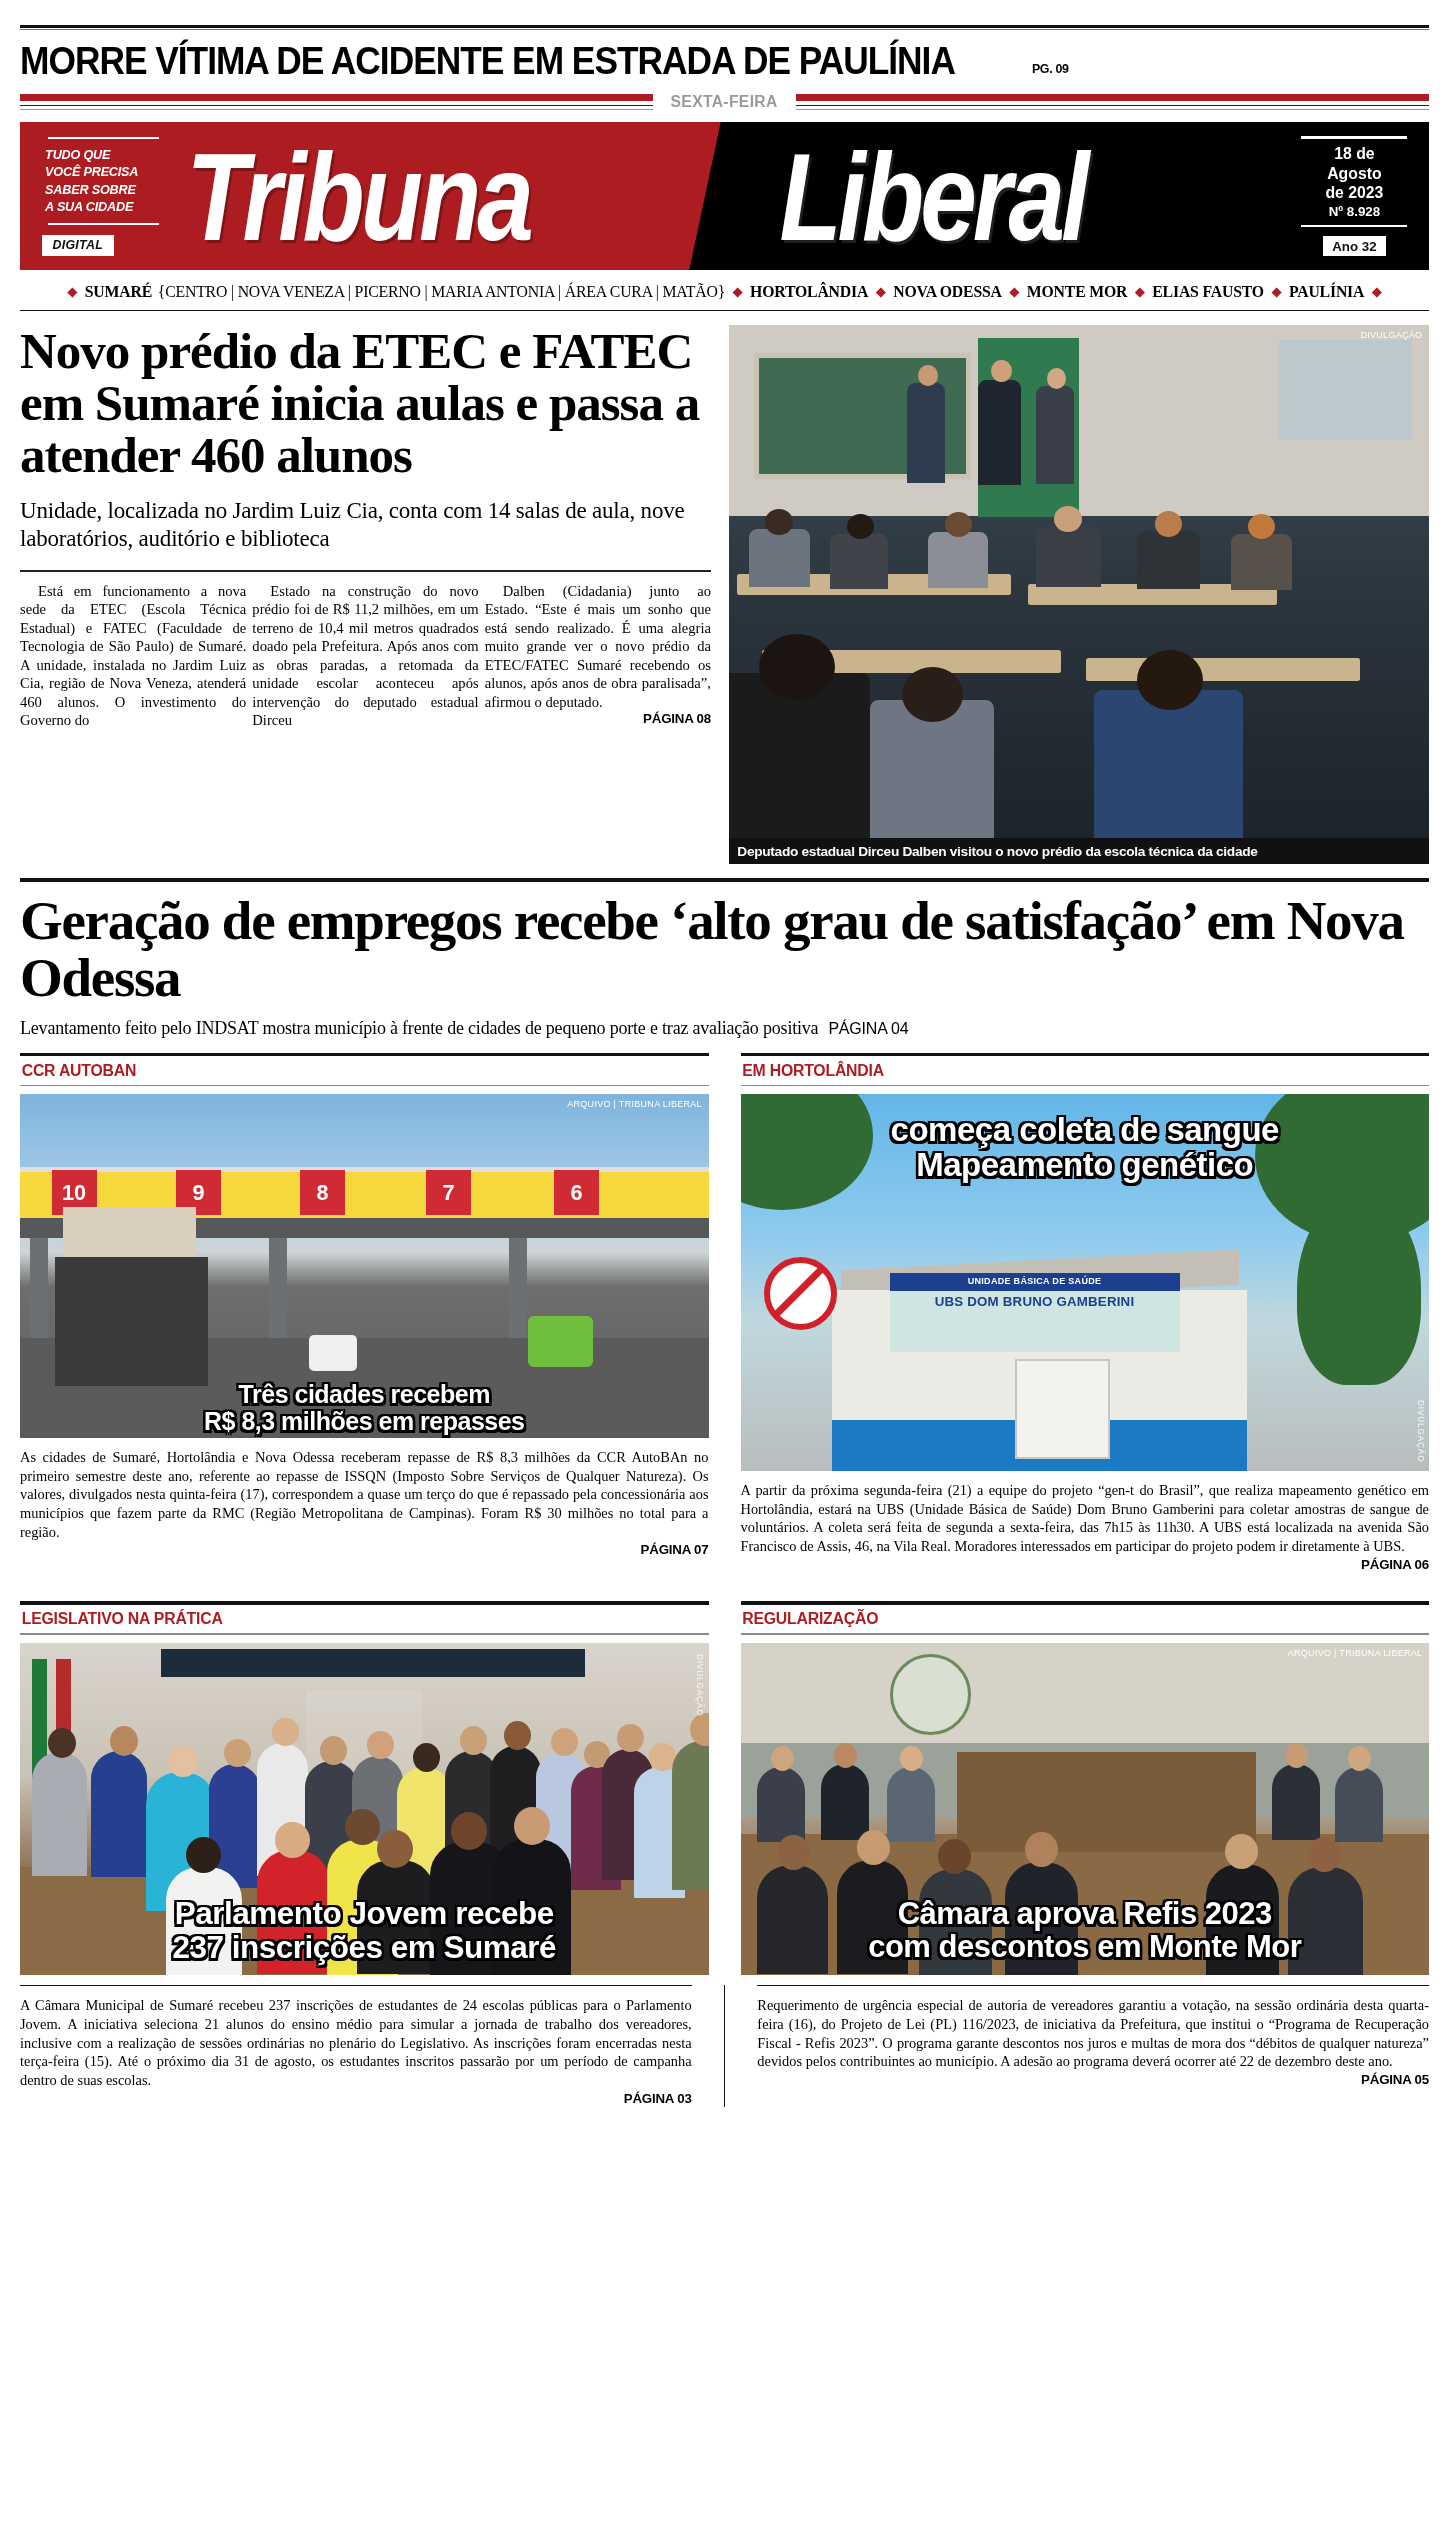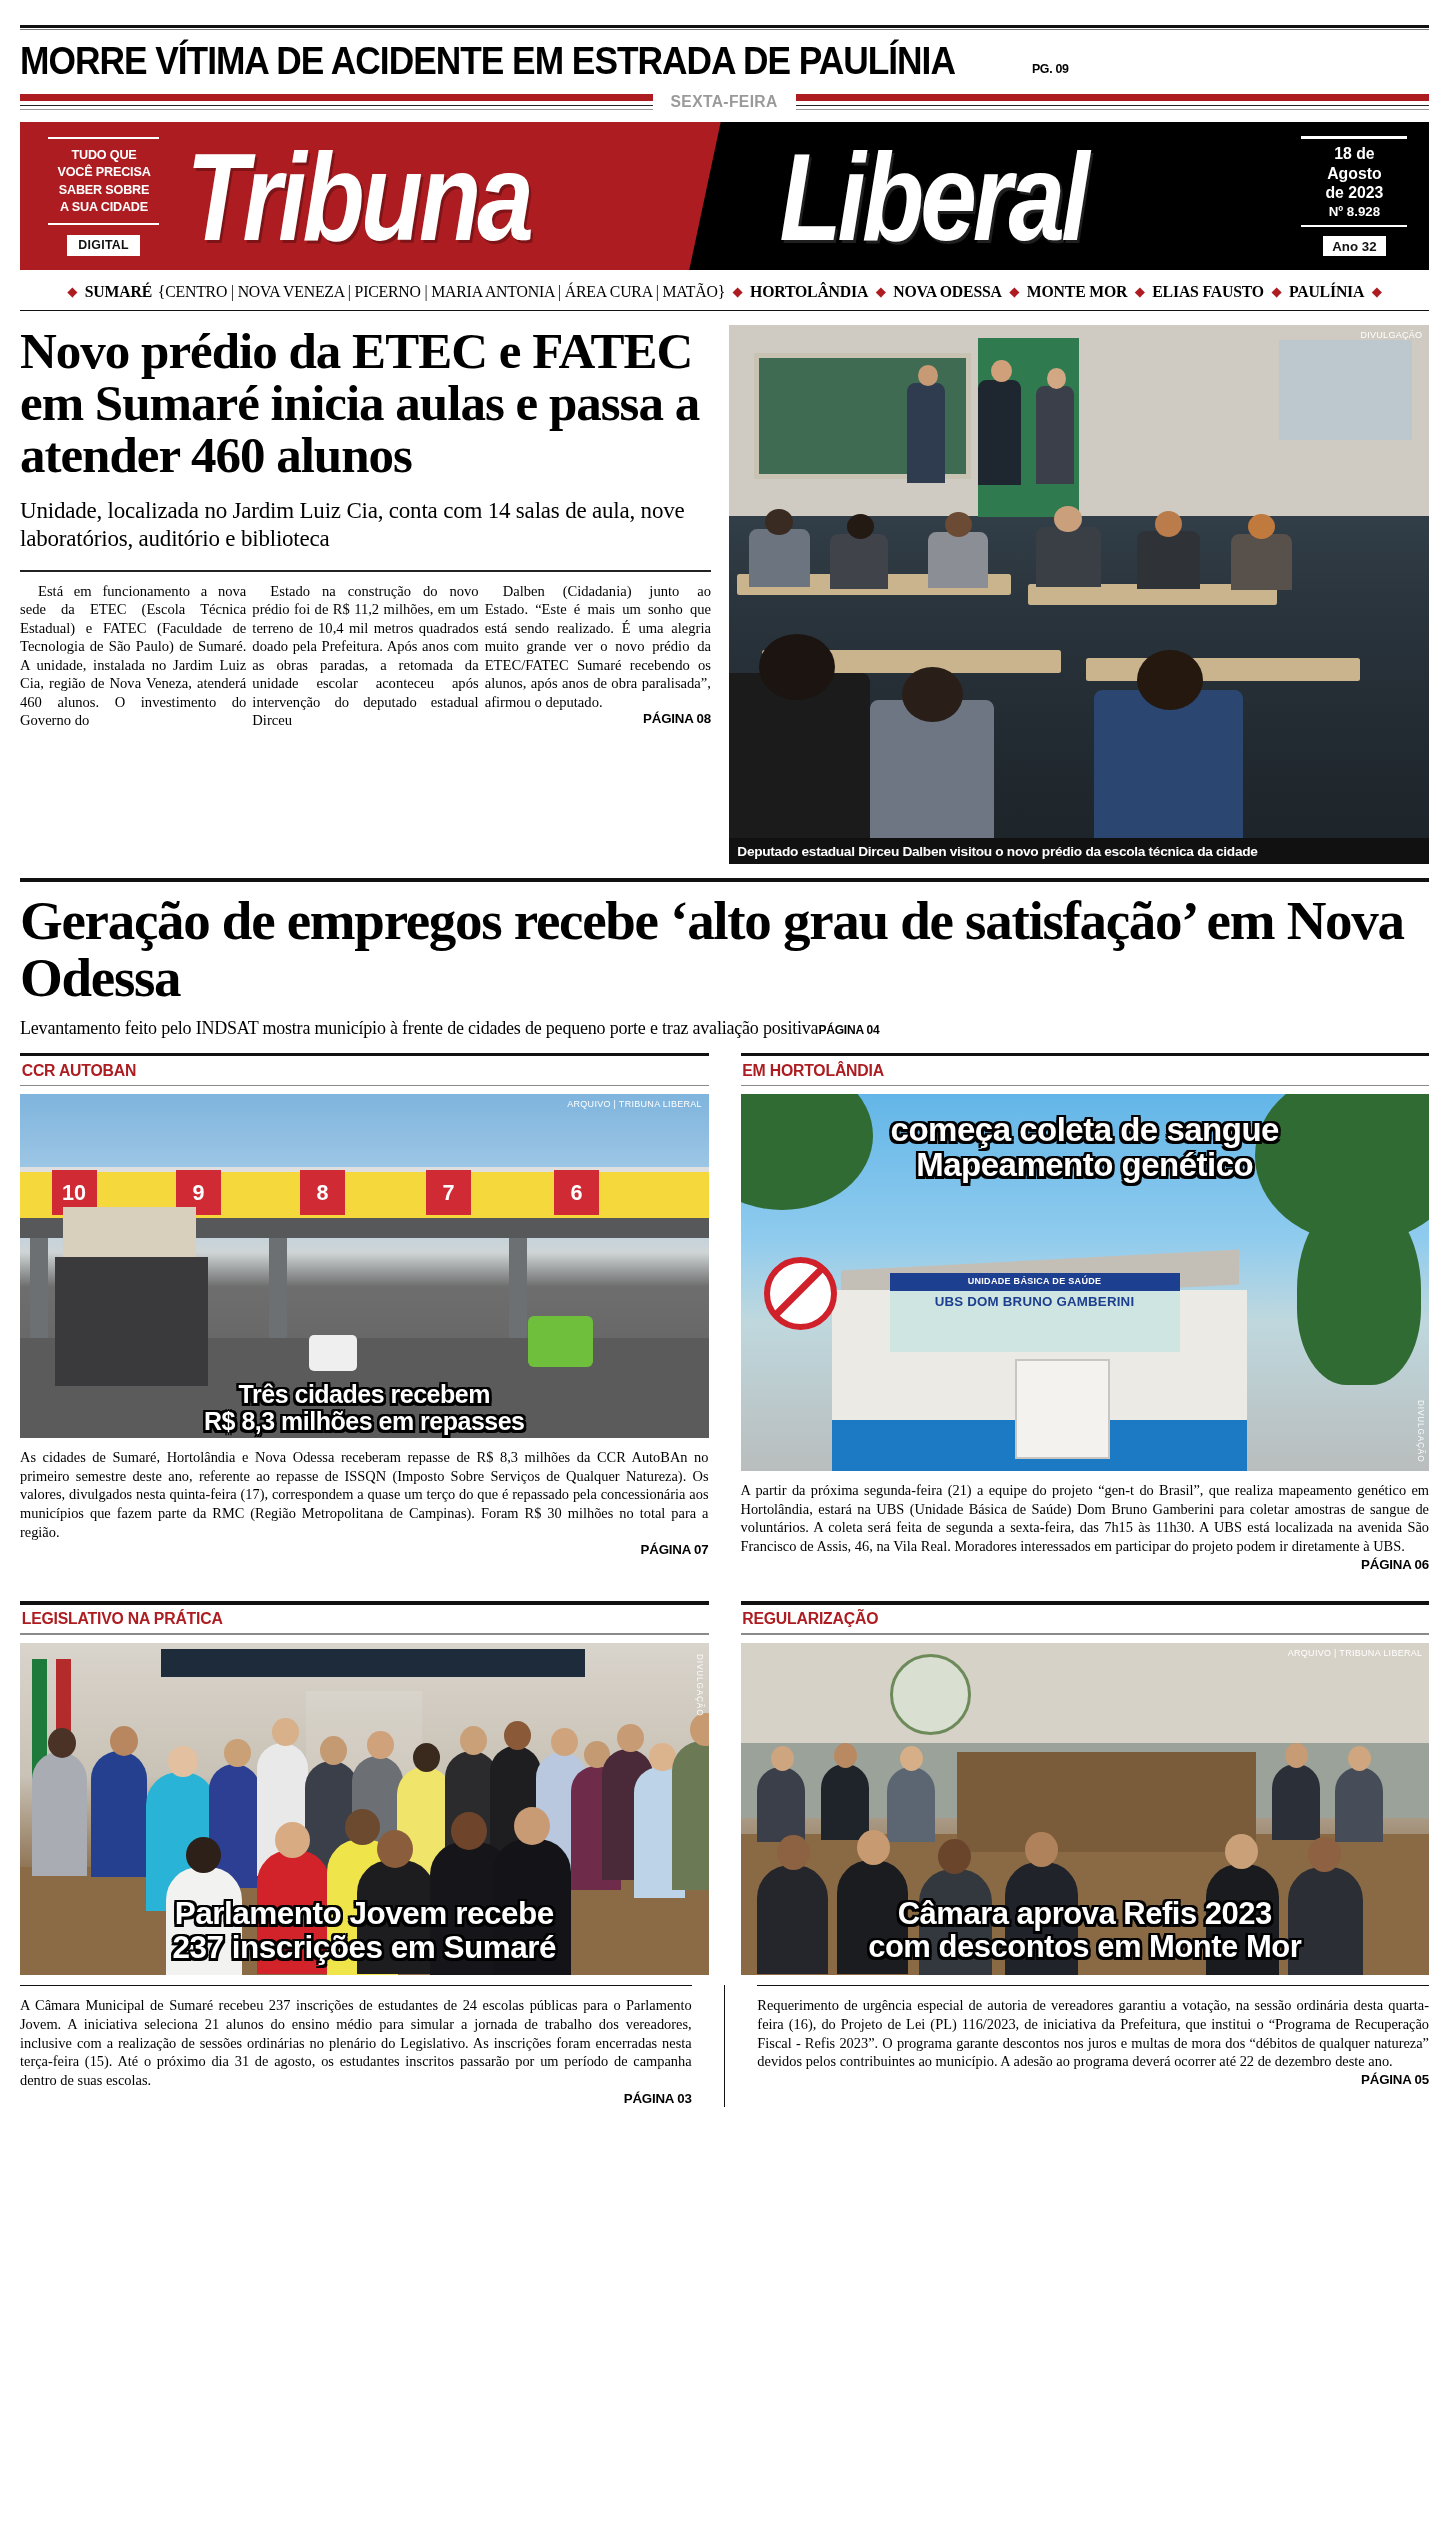--- a/index.html
+++ b/index.html
@@ -26,21 +26,21 @@
   .daystrip .bar-thin{height:0.8px;background:#999;}
   .daystrip .dayname{font-family:"Liberation Sans",sans-serif;font-weight:bold;font-size:17.4px;
         color:#9a9a9a;letter-spacing:0.4px;padding:0 11.6px;transform:scaleX(.9);white-space:nowrap;}
 
   
   .masthead{display:flex;margin:10px 20px 0 20px;height:148px;position:relative;}
   .mh-red{background:#AD1C20;width:707px;display:flex;align-items:center;position:relative;}
   .mh-black{background:#000;flex:1;display:flex;align-items:center;position:relative;}
   .mh-black:before{content:"";position:absolute;left:-21.6px;top:0;width:43px;height:100%;background:#000;
         transform:skewX(-12deg);}
-  .slogan{width:124px;margin-left:21.6px;text-align:center;z-index:2;}
+  .slogan{width:124px;margin-left:21.6px;z-index:2;font-style:italic;}
   .slogan .ln{height:2.5px;background:#fff;margin:0 6.6px;}
   .slogan .txt{font-family:"Liberation Sans",sans-serif;font-weight:bold;color:#fff;font-size:13.3px;
         line-height:1.32;letter-spacing:-0.2px;padding:6.6px 0 6.6px 0;transform:scaleX(.95);}
   .digital{display:inline-block;background:#fff;color:#111;font-family:"Liberation Sans",sans-serif;
         font-weight:bold;font-size:12.4px;padding:3.3px 10.8px;margin-top:10px;letter-spacing:0.3px;}
   .wordmark{font-family:"Liberation Sans",sans-serif;font-weight:bold;color:#fff;font-size:106px;
         font-style:italic;letter-spacing:-4.1px;line-height:1;transform:scaleY(1.18) scaleX(.96);
         transform-origin:center;margin-left:13.3px;z-index:2;
         text-shadow:2.5px 2.5px 0 rgba(0,0,0,.28);}
   .wordmark2{font-family:"Liberation Sans",sans-serif;font-weight:bold;color:#fff;font-size:106px;
@@ -97,21 +97,21 @@
   .cl-row{position:absolute;background:#c9b48d;border-radius:2.5px;}
   .cl-head{position:absolute;border-radius:50%;}
   .cl-body{position:absolute;border-radius:8.3px 8.3px 0 0;}
 
   
   .hr-thick{height:4.1px;background:#111;margin:13.3px 20px 0 20px;}
   .h2block{margin:11.6px 20px 0 20px;}
   .h2{font-family:"Liberation Serif",serif;font-weight:bold;font-size:55px;line-height:1.03;
       letter-spacing:-1.3px;text-align:left;}
   .h2sub{display:flex;align-items:baseline;margin-top:11.6px;font-size:18px;letter-spacing:-0.2px;}
-  .h2sub .pg{font-family:"Liberation Sans",sans-serif;font-weight:bold;font-size:12px;}
+  .h2sub .pg{font-family:"Liberation Sans",sans-serif;font-weight:normal;font-size:16px;margin-left:10px;}
 
   
   .modrow{display:flex;margin:0 20px;gap:32px;}
   .mod{flex:1;}
   .mod-rule-top{height:3.3px;background:#111;margin-top:13.3px;}
   .kicker{font-family:"Liberation Sans",sans-serif;font-weight:bold;color:#AD1C20;font-size:15.8px;
       letter-spacing:-0.2px;padding:5.8px 0 5px 1.7px;}
   .mod-rule-bot{height:1.7px;background:#8a8a8a;}
   .mod-photo{margin-top:7.5px;position:relative;overflow:hidden;}
   .ovl{position:absolute;left:0;right:0;text-align:center;font-family:"Liberation Sans",sans-serif;

